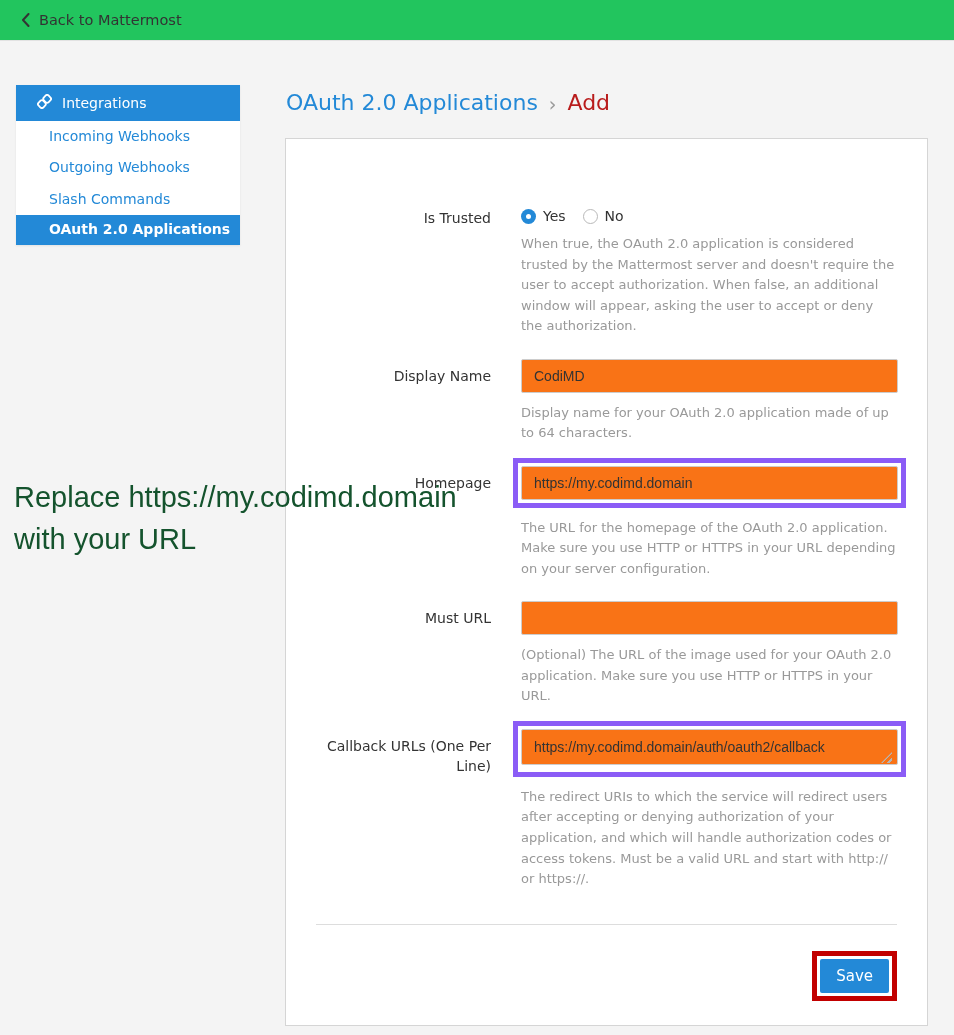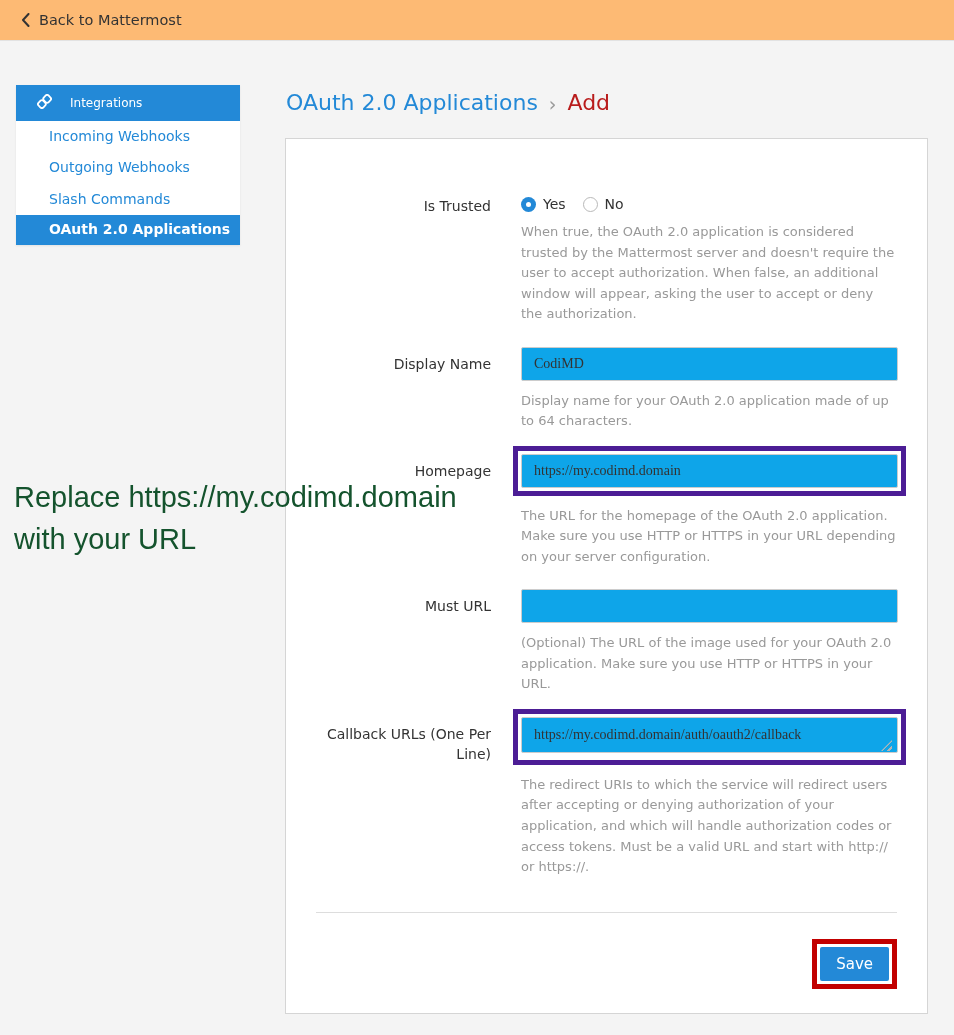--- a/index.html
+++ b/index.html
@@ -8,78 +8,78 @@
     position: relative;
     background: #f4f4f4;
     font-family: "DejaVu Sans", "Liberation Sans", sans-serif;
     color: #333;
     overflow: hidden;
   }
 
   
   .topbar {
     position: absolute; top: 0; left: 0; width: 954px; height: 41px;
-    background: #fdba74; border-bottom: 1px solid #e2e2e2;
+    background: #22c55e; border-bottom: 1px solid #e2e2e2;
     display: flex; align-items: center; padding-left: 21px;
     z-index: 3;
   }
   .back-link { display: inline-flex; align-items: center; gap: 9px; cursor: pointer; font-size: 14.5px; color: #333; }
   .back-link svg { display: block; }
 
   
   .sidebar { position: absolute; left: 16px; top: 85px; width: 224px; z-index: 2; box-shadow: 0 1px 2px rgba(0,0,0,.08); }
   .sidebar-header {
     background: #2389d7; color: #fff; height: 36px;
-    display: flex; align-items: center; gap: 18px; padding-left: 21px; font-size: 12px;
+    display: flex; align-items: center; gap: 10px; padding-left: 21px; font-size: 14px;
   }
   .sidebar-items { background: #fff; }
   .sidebar-item {
     padding: 8px 8px 8px 33px; font-size: 14px; color: #2389d7; cursor: pointer; line-height: 1.1;
   }
   .sidebar-item.active { background: #2389d7; color: #fff; font-weight: bold; padding-top: 7px; padding-bottom: 7px; }
 
   
   .breadcrumb { position: absolute; left: 286px; top: 90px; display: flex; align-items: center; gap: 11px; font-size: 22px; z-index: 2; }
   .bc-link { color: #2389d7; cursor: pointer; }
   .bc-sep { color: #9b9b9b; font-size: 19px; padding-top: 2px; }
   .bc-current { color: #b91c1c; }
 
   
   .panel {
     position: absolute; left: 285px; top: 138px; width: 643px; min-height: 872px;
     background: #fff; border: 1px solid #d5d5d5;
     padding: 50px 0 24px 0; z-index: 1;
   }
-  .form-group { display: flex; margin-bottom: 22px; }
+  .form-group { display: flex; margin-bottom: 22px; margin-top: 12px; }
   .fg-label {
     width: 235px; flex-shrink: 0; text-align: right;
     padding: 7px 30px 0 12px; font-size: 14px; color: #333; line-height: 1.45;
   }
   .fg-control { width: 377px; position: relative; }
   .form-input, .form-textarea {
     width: 100%; border: 1px solid #ccc; border-radius: 2px;
-    font-family: Liberation Serif, serif; font-size: 14px; color: #333; background: #0ea5e9;
+    font-family: Liberation Sans, sans-serif; font-size: 14px; color: #333; background: #f97316;
     padding: 6px 12px; outline: none;
   }
   .form-input { height: 34px; }
   .form-textarea { height: 36px; resize: none; overflow: hidden; line-height: 1.6; padding-left: 12px; }
   .help-text { margin-top: 10px; font-size: 13px; color: #999; line-height: 1.58; }
 
   .radio-row { display: flex; align-items: center; gap: 17px; padding-top: 7px; }
   .radio { display: inline-flex; align-items: center; gap: 7px; font-size: 14px; color: #333; cursor: pointer; }
   .radio-circle { width: 15px; height: 15px; border-radius: 50%; position: relative; flex-shrink: 0; }
   .radio-circle.checked { background: #2389d7; }
   .radio-circle.checked::after {
     content: ""; position: absolute; left: 5px; top: 5px; width: 5px; height: 5px;
     background: #fff; border-radius: 50%;
   }
   .radio-circle.unchecked { background: #fff; border: 1px solid #b9b9b9; }
 
   
-  .hl-wrap { border: 5px solid #4c1d95; padding: 3px; margin: -8px -8px 0 -8px; position: relative; }
+  .hl-wrap { border: 5px solid #8b5cf6; padding: 3px; margin: -8px -8px 0 -8px; position: relative; }
   .resize-grip {
     position: absolute; right: 9px; bottom: 9px; width: 11px; height: 11px;
     background: repeating-linear-gradient(135deg, transparent 0 3px, #b5b5b5 3px 4.5px);
     clip-path: polygon(100% 0, 100% 100%, 0 100%);
     pointer-events: none;
   }
 
   .form-divider { border-top: 1px solid #ddd; margin: 34px 30px 0 30px; }
   .form-actions { display: flex; justify-content: flex-end; align-items: center; gap: 15px; padding: 26px 30px 0 0; }
   .hl-wrap-btn { border: 5px solid #c20000; padding: 3px; display: inline-block; }

